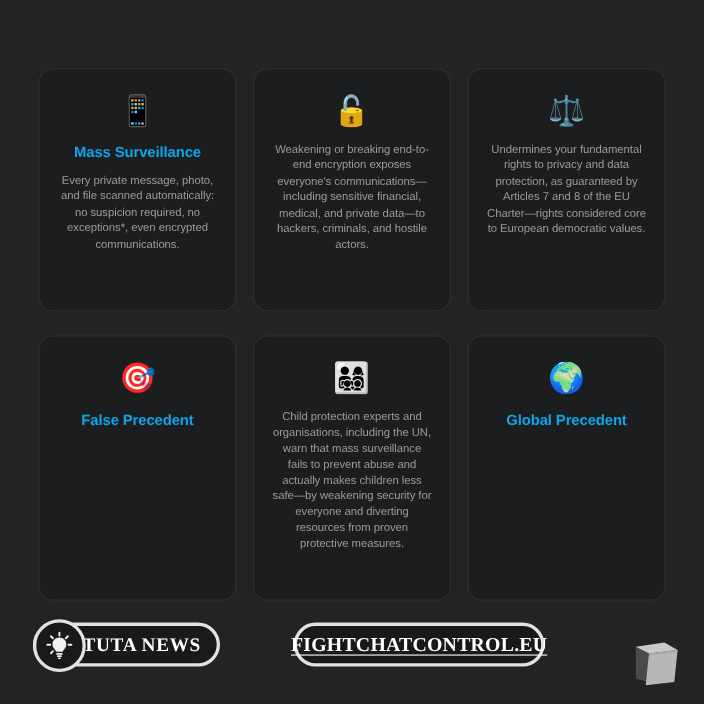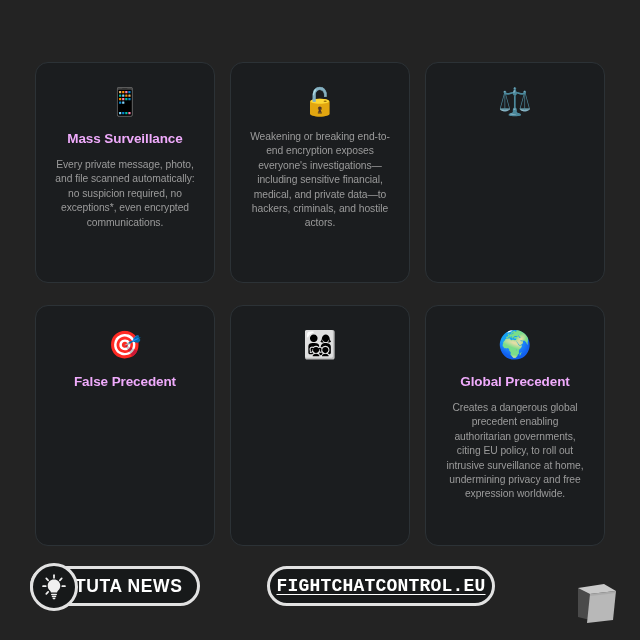--- a/index.html
+++ b/index.html
@@ -48,21 +48,21 @@
   .card-icon {
     height: 34px;
     line-height: 34px;
     font-size: 27px;
     margin-bottom: 11px;
     font-family: "DejaVu Sans", sans-serif;
     user-select: none;
   }
 
   .card-title {
-    color: #f0abfc;
+    color: #0ea5e9;
     font-size: 13.5px;
     font-weight: bold;
     line-height: 17px;
     letter-spacing: -0.1px;
     margin-bottom: 11px;
   }
 
   .card-body {
     color: #9b9b9b;
     font-size: 10.3px;
@@ -96,21 +96,21 @@
     top: 8px;
     width: 170px;
     padding-left: 42px;
   }
 
   #tuta-news-label {
     color: #ffffff;
     font-size: 17.5px;
     font-weight: bold;
     letter-spacing: 0.6px;
-    font-family: Liberation Sans, sans-serif;
+    font-family: Liberation Serif, serif;
   }
 
   #tuta-bulb-circle {
     position: absolute;
     left: -3px;
     top: -6px;
     width: 48px;
     height: 48px;
     box-sizing: border-box;
     border: 3px solid #e2e2e2;
@@ -128,21 +128,21 @@
     justify-content: center;
   }
 
   #fight-chat-control-label {
     color: #ffffff;
     font-size: 18px;
     font-weight: bold;
     letter-spacing: 0.2px;
     text-decoration: underline;
     text-underline-offset: 3px;
-    font-family: Liberation Mono, monospace;
+    font-family: Liberation Serif, serif;
   }
 
   #brand-cube-logo {
     position: absolute;
     left: 570px;
     top: 576px;
     width: 52px;
     height: 52px;
   }
 </style>
@@ -154,40 +154,41 @@
   <div id="card-grid">
 
     <div class="card">
       <div class="card-icon">📱</div>
       <div class="card-title">Mass Surveillance</div>
       <div class="card-body">Every private message, photo, and file scanned automatically: no suspicion required, no exceptions*, even encrypted communications.</div>
     </div>
 
     <div class="card">
       <div class="card-icon">🔓</div>
-      <div class="card-body">Weakening or breaking end-to-end encryption exposes everyone's investigations—including sensitive financial, medical, and private data—to hackers, criminals, and hostile actors.</div>
+      <div class="card-body">Weakening or breaking end-to-end encryption exposes everyone's communications—including sensitive financial, medical, and private data—to hackers, criminals, and hostile actors.</div>
     </div>
 
     <div class="card">
       <div class="card-icon">⚖️</div>
+      <div class="card-body">Undermines your fundamental rights to privacy and data protection, as guaranteed by Articles 7 and 8 of the EU Charter—rights considered core to European democratic values.</div>
     </div>
 
     <div class="card">
       <div class="card-icon">🎯</div>
       <div class="card-title">False Precedent</div>
     </div>
 
     <div class="card">
       <div class="card-icon">👨‍👩‍👧‍👦</div>
+      <div class="card-body">Child protection experts and organisations, including the UN, warn that mass surveillance fails to prevent abuse and actually makes children less safe—by weakening security for everyone and diverting resources from proven protective measures.</div>
     </div>
 
     <div class="card">
       <div class="card-icon">🌍</div>
       <div class="card-title">Global Precedent</div>
-      <div class="card-body">Creates a dangerous global precedent enabling authoritarian governments, citing EU policy, to roll out intrusive surveillance at home, undermining privacy and free expression worldwide.</div>
     </div>
 
   </div>
 
   <div id="footer">
 
     <div class="pill" id="tuta-news-badge">
       <div id="tuta-bulb-circle">
         <svg width="28" height="28" viewBox="0 0 32 32" aria-hidden="true">
           <g stroke="#f0f0f0" stroke-width="2" stroke-linecap="round">

